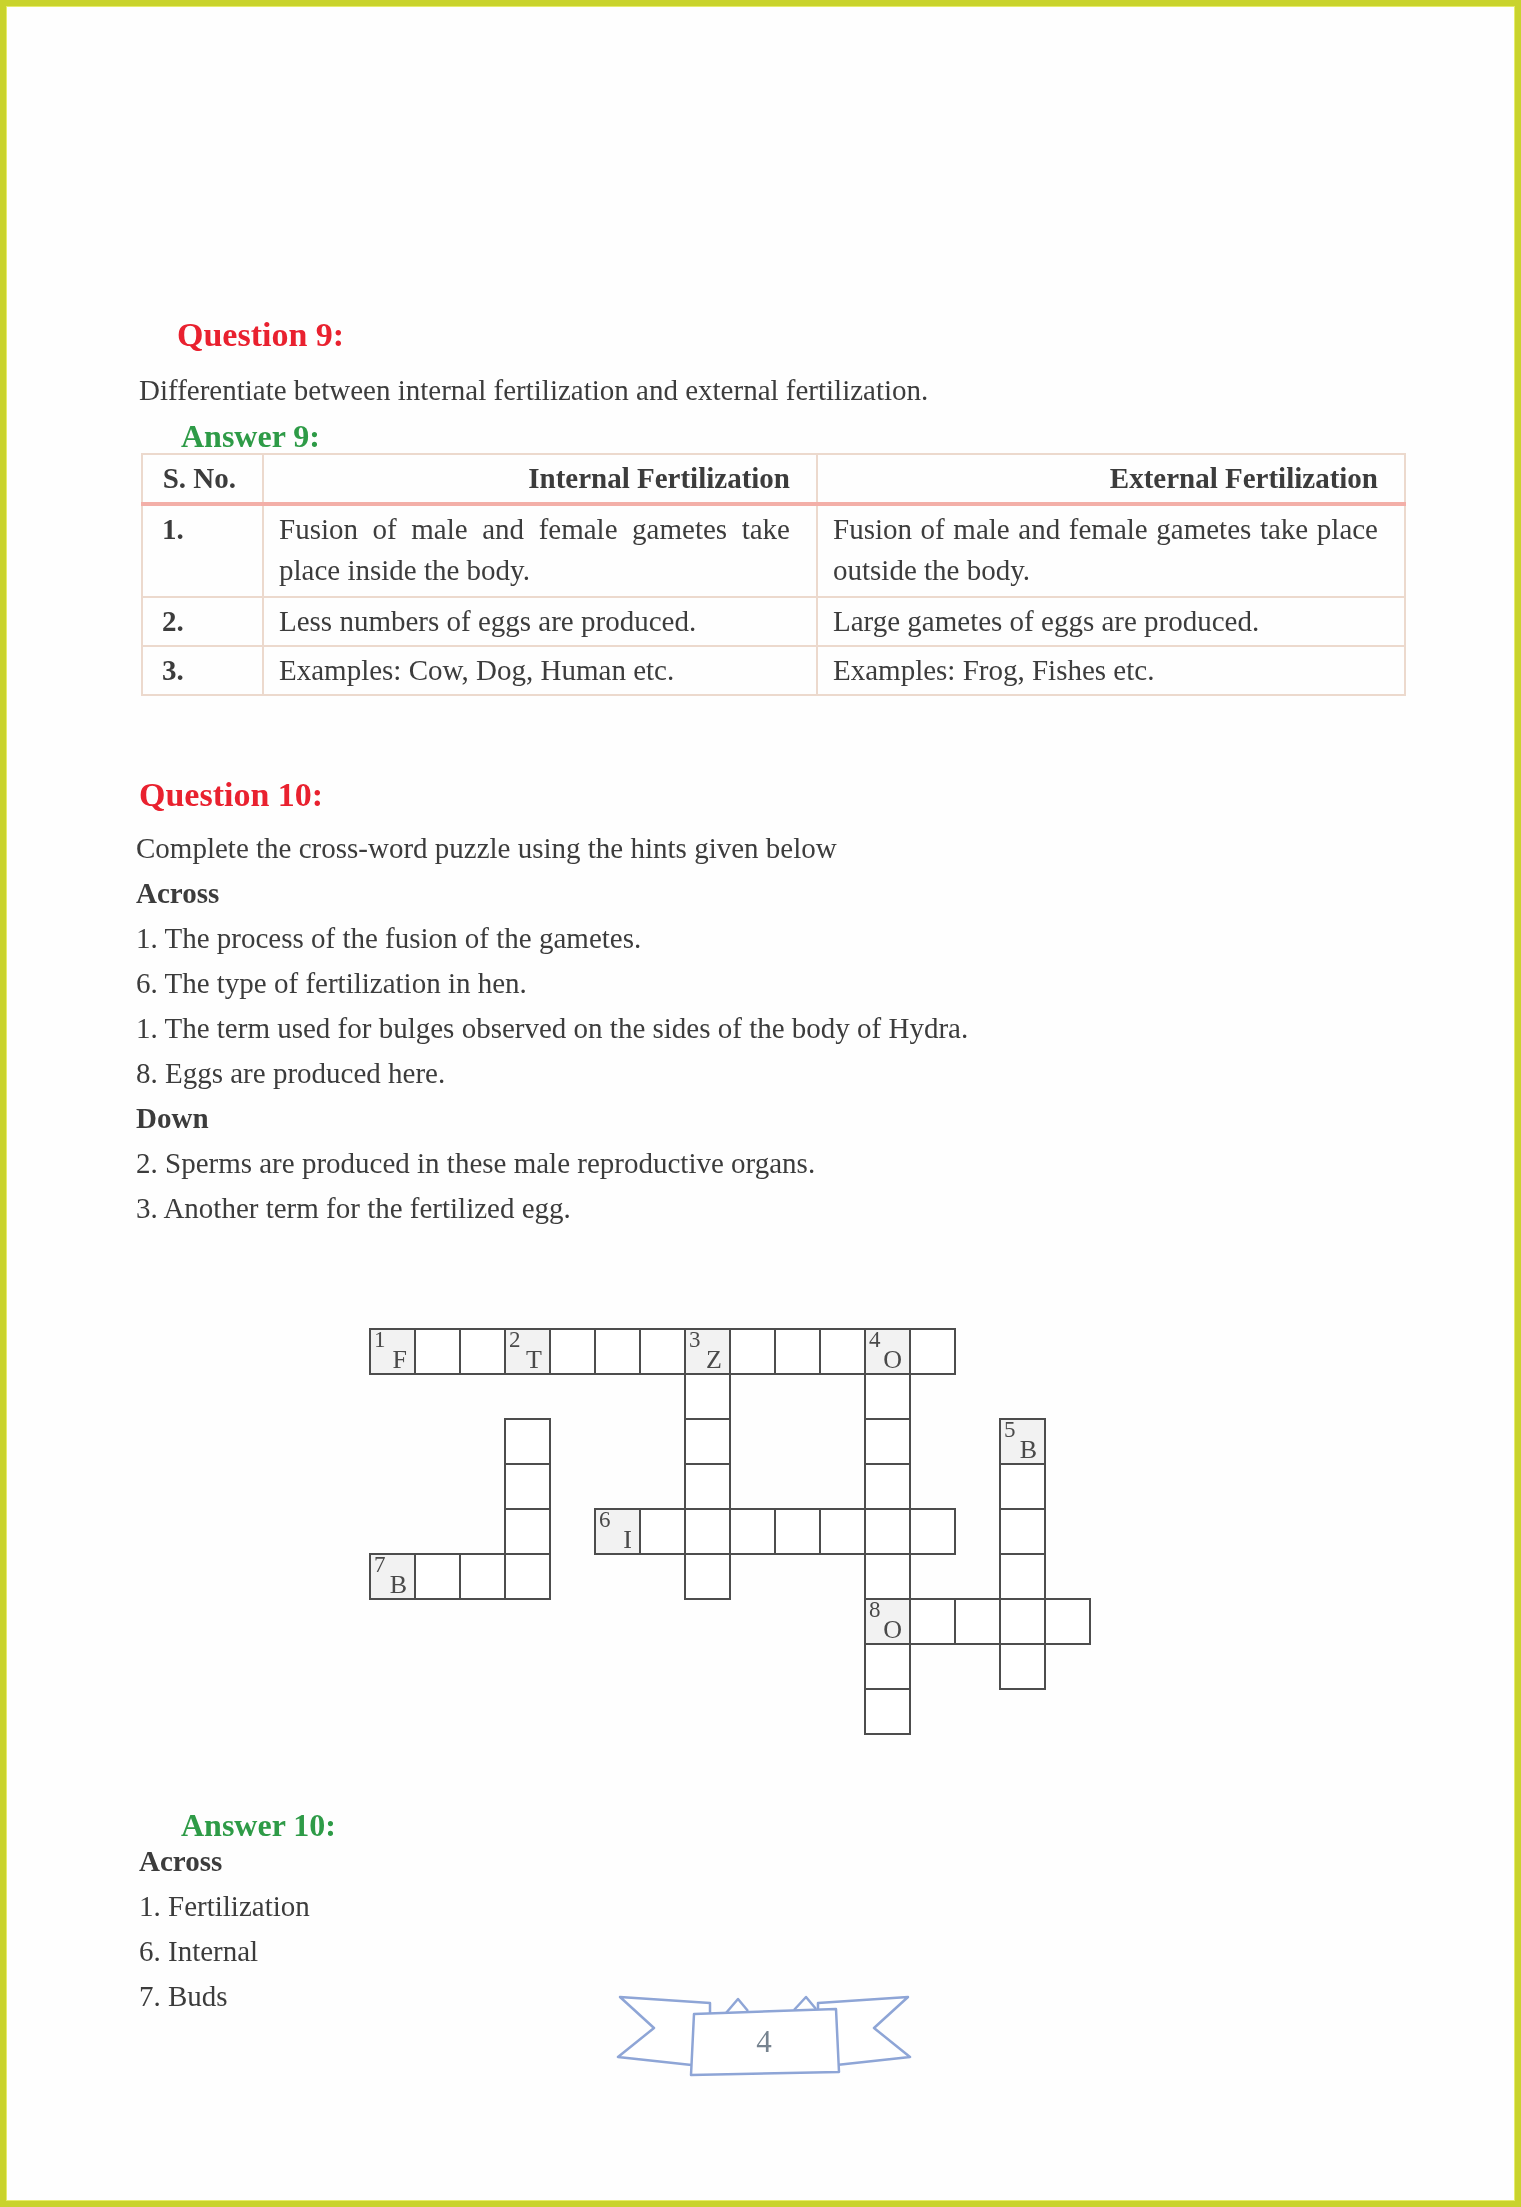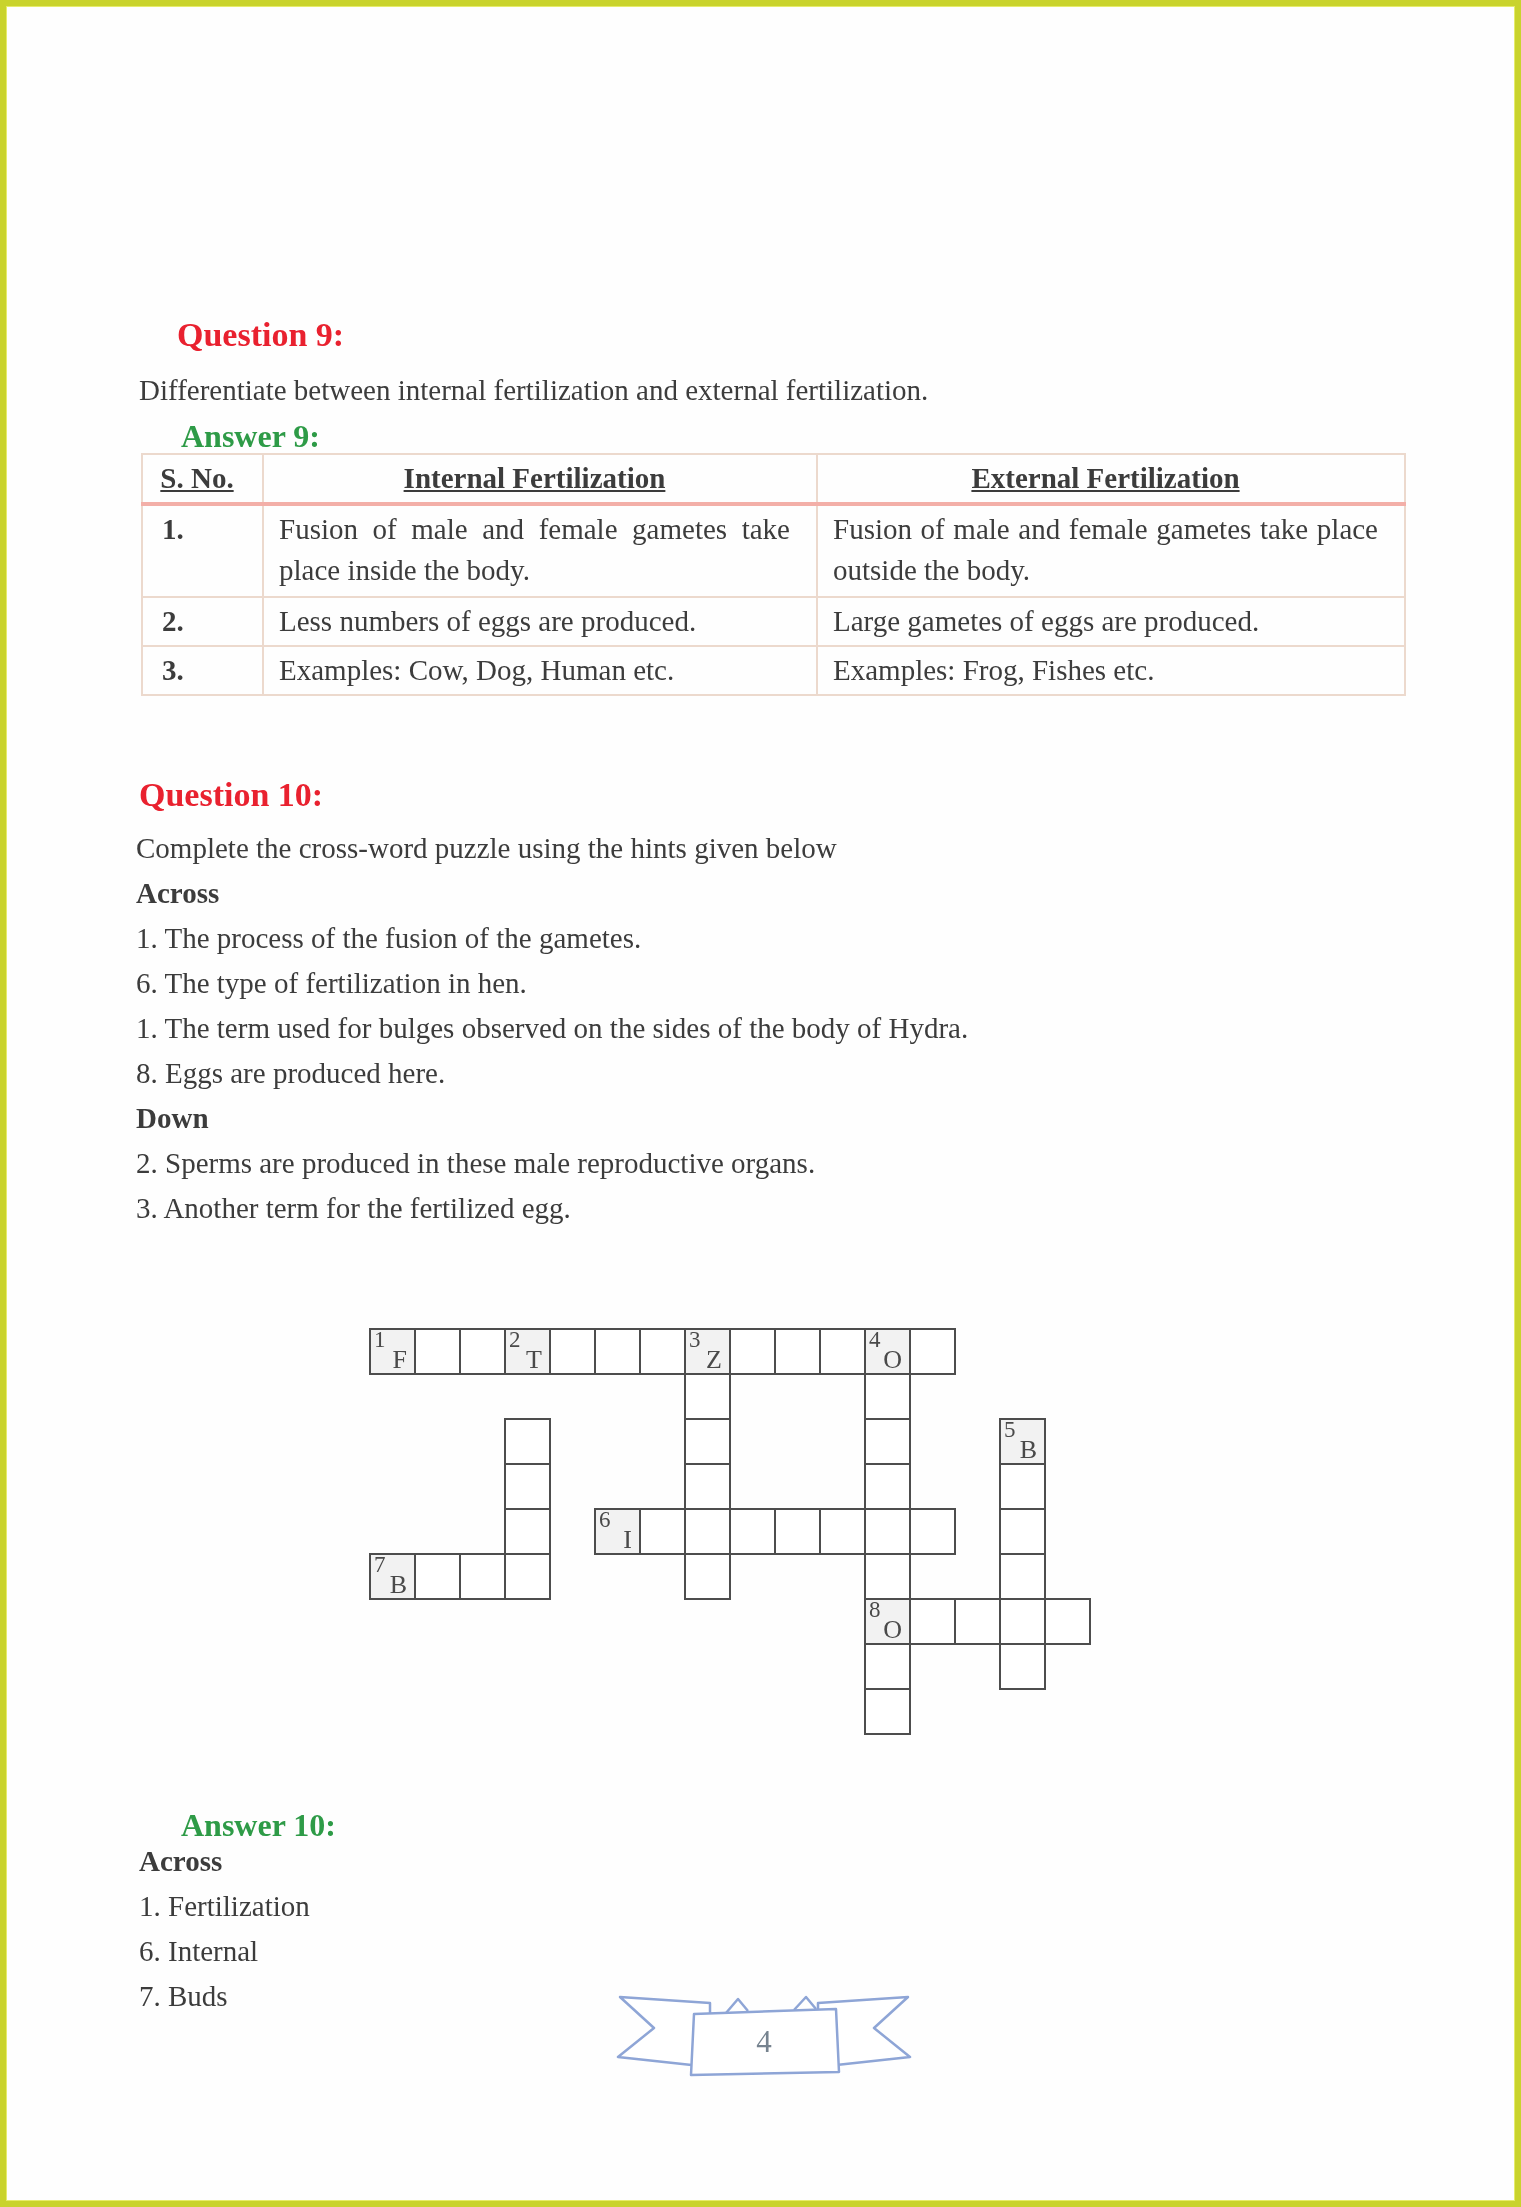--- a/index.html
+++ b/index.html
@@ -33,24 +33,23 @@
     border:2px solid var(--table-border,#ecd9cd);
     font-size:29px;
   }
   table.fert th,table.fert td{
     border:2px solid var(--table-border,#ecd9cd);
     vertical-align:top;
     padding:3px 26px 3px 15px;
     line-height:41px;
   }
   table.fert thead th{
-    text-align:center;font-weight:bold;
+    text-align:right;font-weight:bold;
     height:39px;
     border-bottom:4px solid var(--table-header-underline,#f3afa8);
-    text-decoration:underline;
   }
   table.fert td.sno{font-weight:bold;padding-left:19px;}
   table.fert td.just{text-align:justify;}
   table.fert tr.tall td{height:84px;}
   table.fert tr.short td{height:39px;}
   
   .crossword{width:722px;height:407px;}
   .cw-cell{
     position:absolute;width:47px;height:47px;box-sizing:border-box;
     border:2px solid var(--crossword-line,#4d4d4d);

